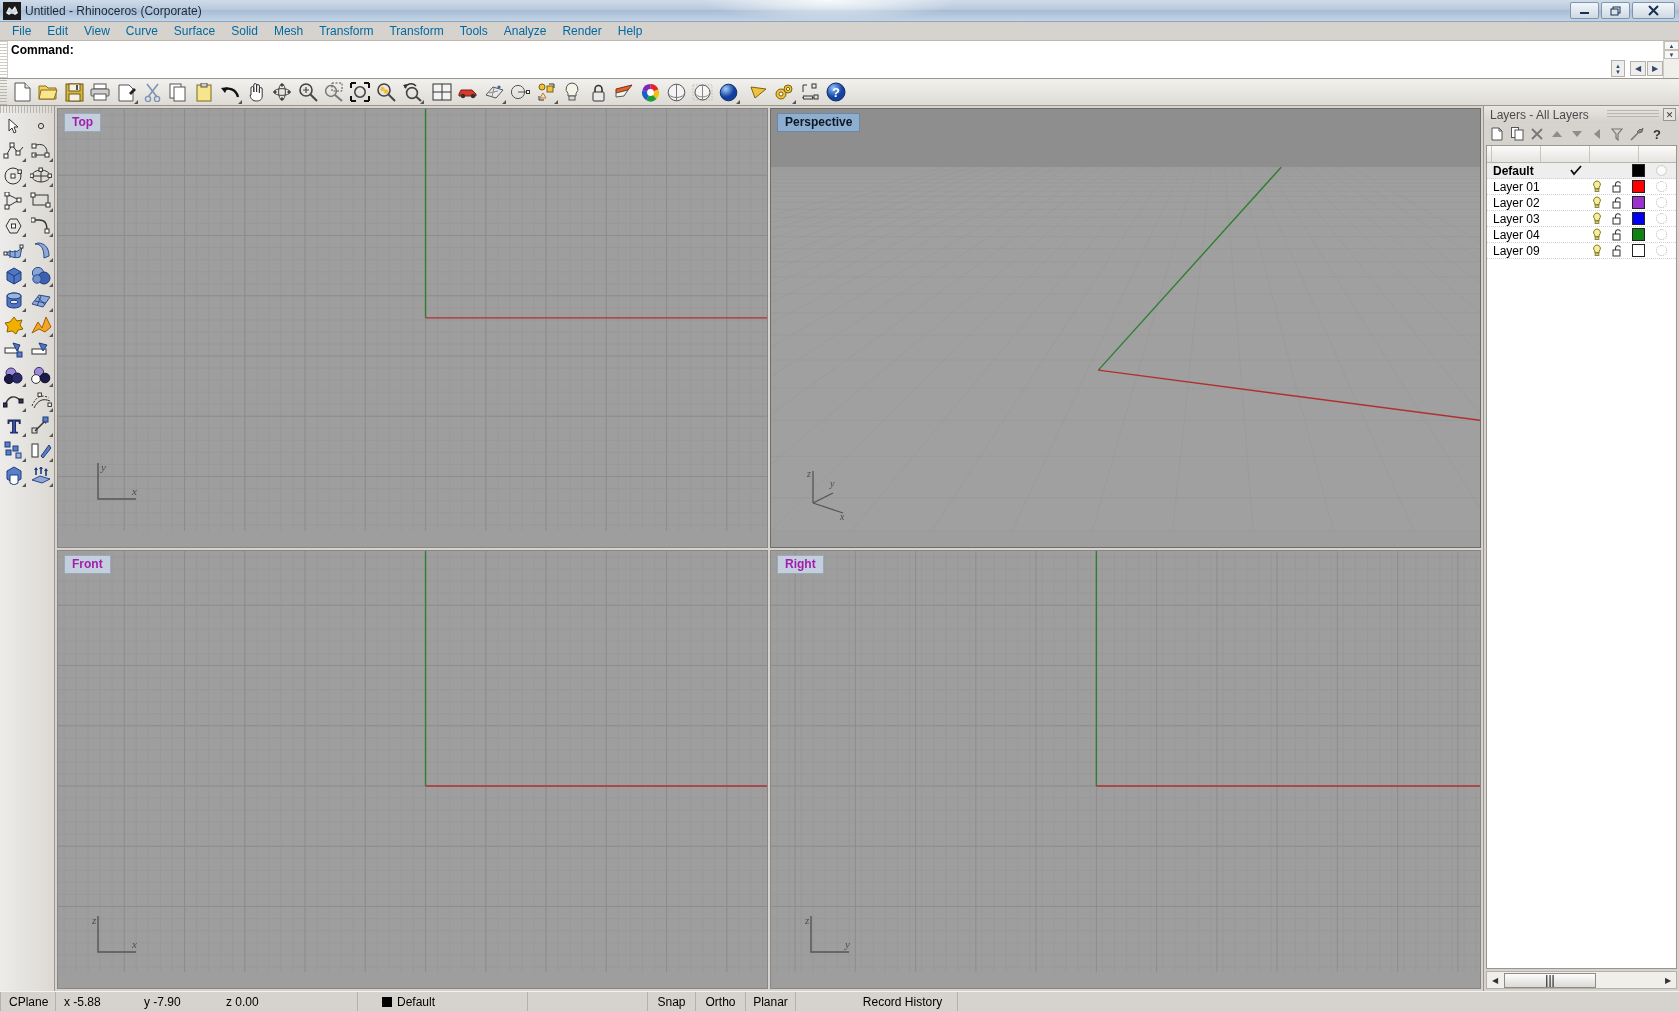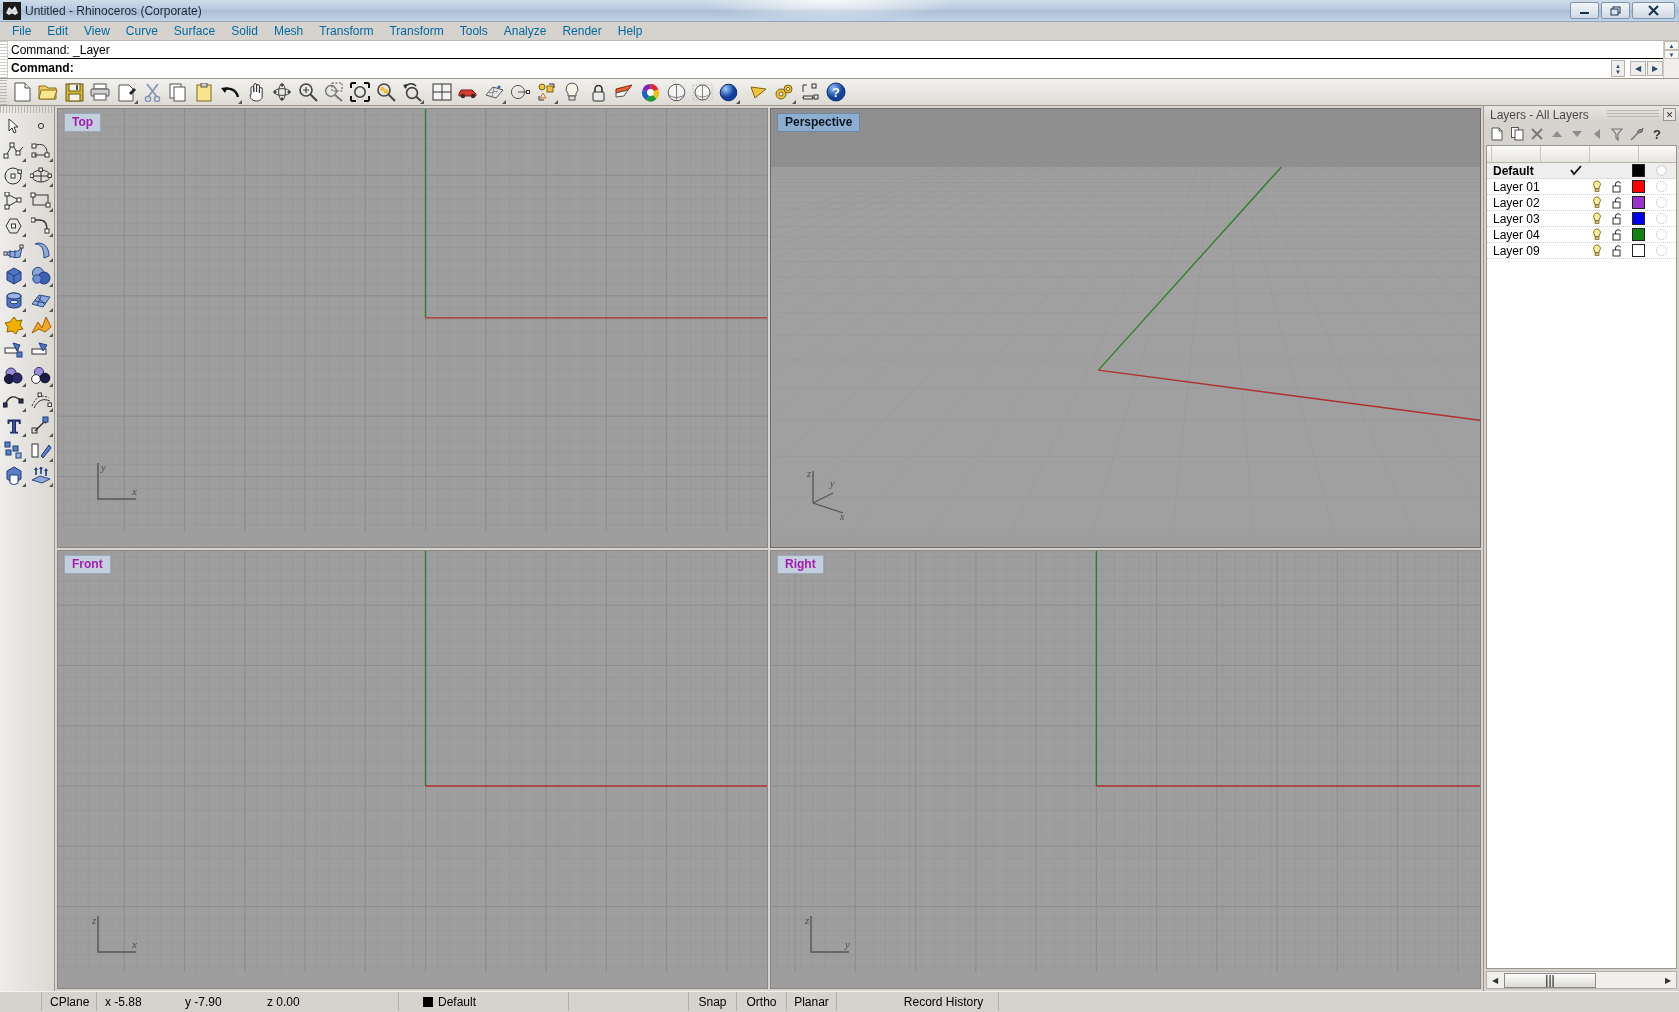--- a/index.html
+++ b/index.html
@@ -124,21 +124,21 @@
   #rp-hscroll { height:18px; margin:2px; display:flex; align-items:center;
      background:#f0efec; border:1px solid #b5b1aa; }
   .hsb-arrow { width:16px; height:16px; display:flex; align-items:center; justify-content:center;
      font-size:8px; color:#333; }
   .hsb-thumb { width:92px; height:15px; margin-left:1px;
      background:linear-gradient(to bottom,#fdfdfd,#dcdad5); border:1px solid #8f8c86;
      display:flex; align-items:center; justify-content:center; }
 
   
   #statusbar { height:21px; background:#d6d3ce; border-top:1px solid #f4f3f1;
-    display:flex; align-items:flex-start; font-size:12px;padding-left:41px; }
+    display:flex; align-items:flex-start; font-size:12px; }
   #statusbar .cell { height:19px; display:flex; align-items:center; padding:0 8px;
     border-right:1px solid #b5b1aa; }
   #statusbar .cell.first { border-left:1px solid #b5b1aa; }
   #sb-swatch { width:10px;height:10px;background:#000;margin-right:5px;border:1px solid #000;}
 </style>
 </head>
 <body>
 
 <div id="titlebar">
   <div class="glow"></div>
@@ -182,24 +182,20 @@
   <div class="mi">Transform</div>
   <div class="mi">Tools</div>
   <div class="mi">Analyze</div>
   <div class="mi">Render</div>
   <div class="mi">Help</div>
 </div>
 
 <div id="cmdarea">
   <div id="cmdgrip"></div>
   <div id="cmdlines">
-    <div class="cmdline">
-      <span>Command:</span>
-      <span>_Layer</span>
-    </div>
     <div class="cmdline second">
       <span class="lbl">Command:</span>
       <span></span>
     </div>
     <div id="cmdnav">
       <div class="stackbox">
         <span style="color:#31496b;">▲</span>
           <span style="color:#31496b;">▼</span>
       </div>
       <div class="navbox">◀</div>

